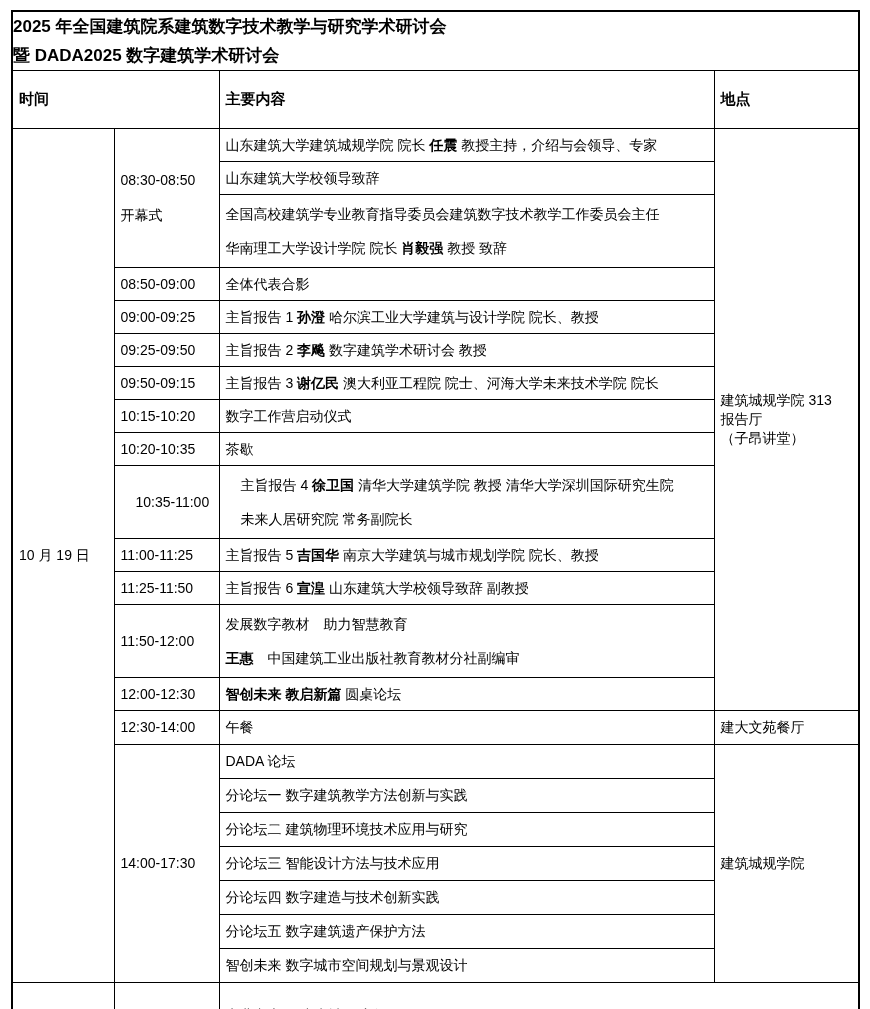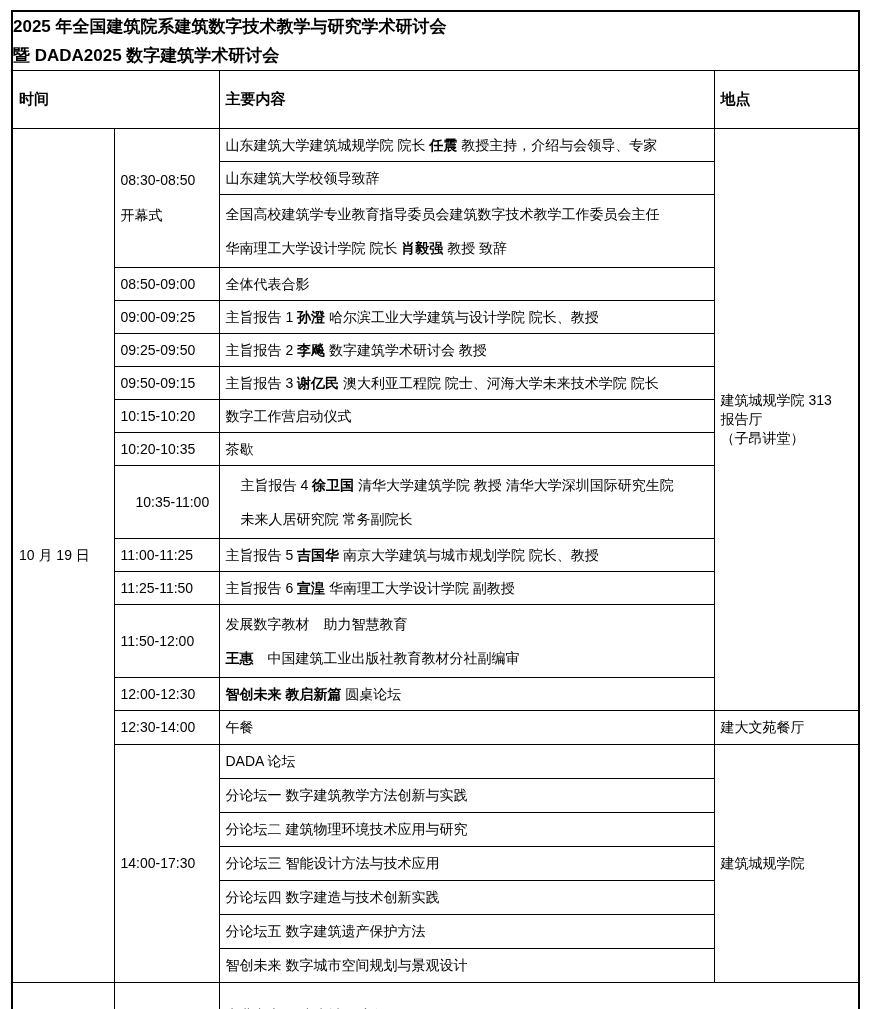--- a/index.html
+++ b/index.html
@@ -149,21 +149,21 @@
       </td>
     </tr>
 
     <tr class="r-single">
       <td>11:00-11:25</td>
       <td><span>主旨报告 5 </span><span class="b">吉国华</span><span> 南京大学建筑与城市规划学院 院长、教授</span></td>
     </tr>
 
     <tr class="r-single">
       <td>11:25-11:50</td>
-      <td><span>主旨报告 6 </span><span class="b">宣湟</span><span> 华南理工大学设计学院 副教授</span></td>
+      <td><span>主旨报告 6 </span><span class="b">宣湟</span><span> 山东建筑大学校领导致辞 副教授</span></td>
     </tr>
 
     <tr class="r-double">
       <td>11:50-12:00</td>
       <td>
         <div>发展数字教材　助力智慧教育</div>
         <div><span class="b">王惠</span><span>　中国建筑工业出版社教育教材分社副编审</span></div>
       </td>
     </tr>
 

